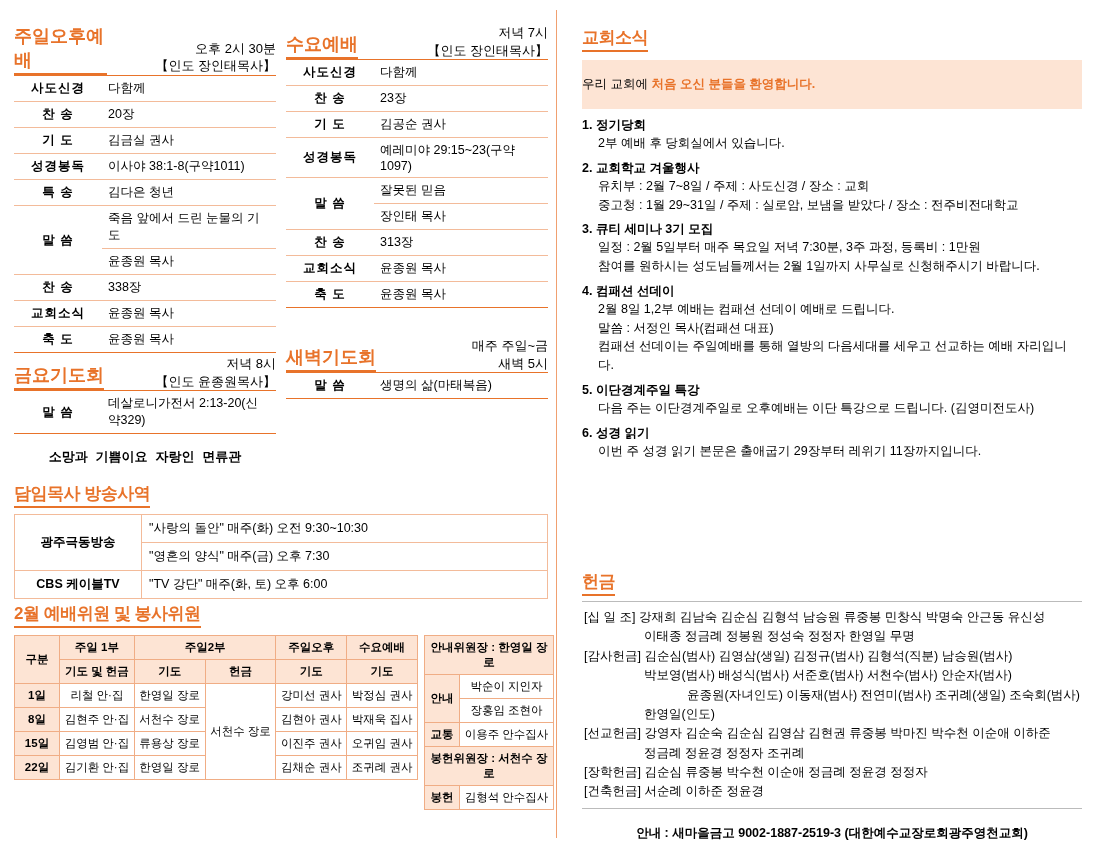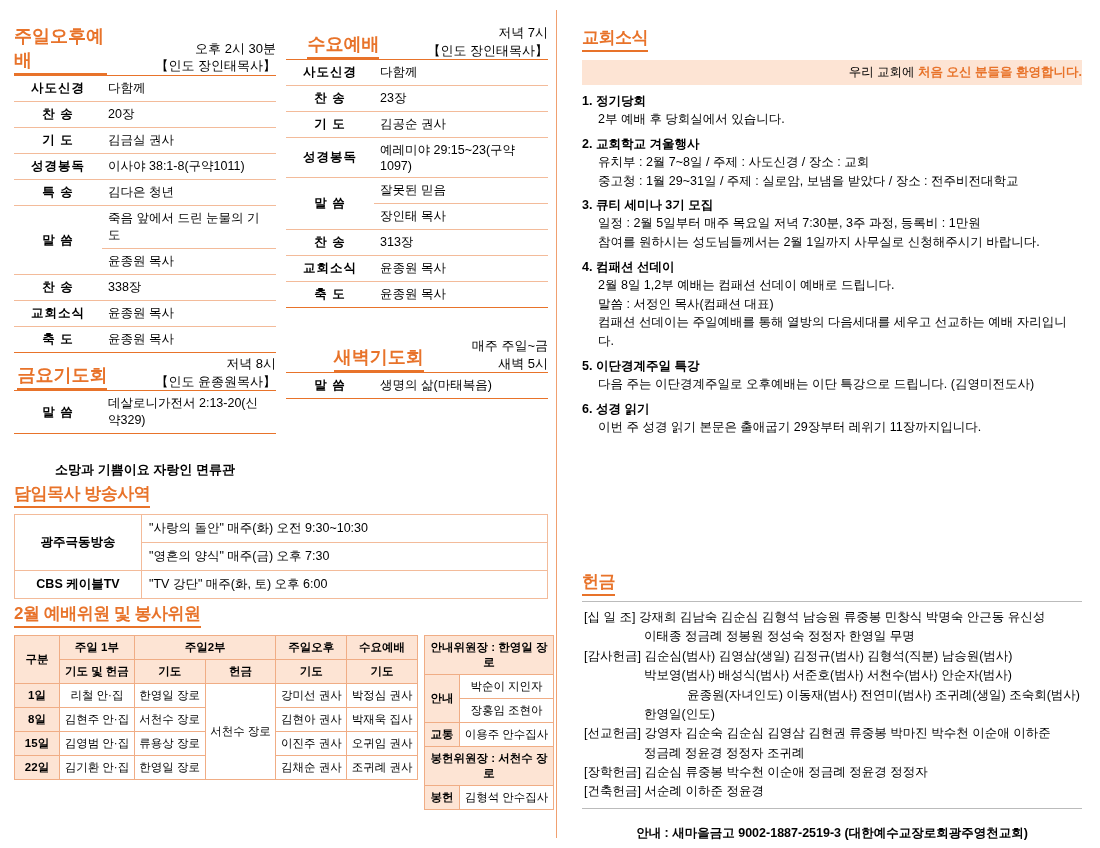--- a/index.html
+++ b/index.html
@@ -22,42 +22,42 @@
   .wt{width:100%;}
   .wt td{border-bottom:1px solid #f3bb9a;padding:4px 6px;font-size:12.5px;vertical-align:middle;}
   .wt td.lab{width:76px;text-align:center;font-weight:bold;background:#fff;letter-spacing:1px;}
   .wt tr.first td{border-top:1.6px solid #e8732a;}
   .wt tr:last-child td{border-bottom:1.6px solid #e8732a;}
 
   
   .blk{position:absolute;}
 
   
-  .svc-head{display:flex;align-items:flex-end;justify-content:flex-end;gap:48px;}
+  .svc-head{display:flex;align-items:flex-end;justify-content:space-between;gap:48px;}
   .svc-head .t{font-size:18px;font-weight:bold;color:#e8732a;border-bottom:2px solid #e8732a;padding-bottom:1px;}
 
   
   .bc td{border:1px solid #f3bb9a;padding:5px 7px;font-size:12.5px;}
   .bc td.k{text-align:center;font-weight:bold;width:112px;}
   .bc{border-top:1.6px solid #e8732a;border-bottom:1.6px solid #e8732a;}
 
   
   .cm{font-size:11.5px;}
   .cm td,.cm th{border:1px solid #f0ad85;padding:4px 3px;text-align:center;font-weight:normal;}
   .cm th{background:#fde4d4;font-weight:bold;}
   .cm td.day{background:#fde4d4;font-weight:bold;}
   .cm td.vmerge{background:#fff;}
 
   .cm2 td,.cm2 th{border:1px solid #f0ad85;padding:4px 3px;text-align:center;}
   .cm2 th{background:#fde4d4;font-weight:bold;}
   .cm2 td.k{background:#fde4d4;font-weight:bold;}
 
   
   .news-banner{
-    background:#fde4d4;text-align:right;font-size:12.5px;padding:4px 0;
+    background:#fde4d4;text-align:left;font-size:12.5px;padding:16px 0;
   }
   .news-banner .hl{color:#e8732a;font-weight:bold;}
   .news ol{margin:8px 0 0 0;padding:0;list-style:none;}
   .news li{margin-bottom:7px;}
   .news .no{font-weight:bold;}
   .news .ttl{font-weight:bold;}
   .news .body{margin-left:16px;line-height:1.5;}
 
   .offer .line{line-height:1.55;}
   .offer .tag{}
@@ -182,21 +182,21 @@
       </div>
     </div>
     <table class="wt">
       <tbody>
           <tr class="first">
             <td class="lab">말  씀</td>
             <td>데살로니가전서 2:13-20(신약329)</td>
           </tr>
     </tbody>
       </table>
-    <div class="center-note" style="margin-top:27px;">소망과 기쁨이요 자랑인 면류관</div>
+    <div class="center-note" style="margin-top:14px;font-family:Liberation Mono, monospace;">소망과 기쁨이요 자랑인 면류관</div>
   </div>
 
   <div class="blk" style="left:286px;top:337px;width:262px;">
     <div class="svc-head">
       <div class="t">새벽기도회</div>
       <div class="sub-right">
         <div>매주 주일~금</div>
         <div class="l2">새벽 5시</div>
       </div>
     </div>

